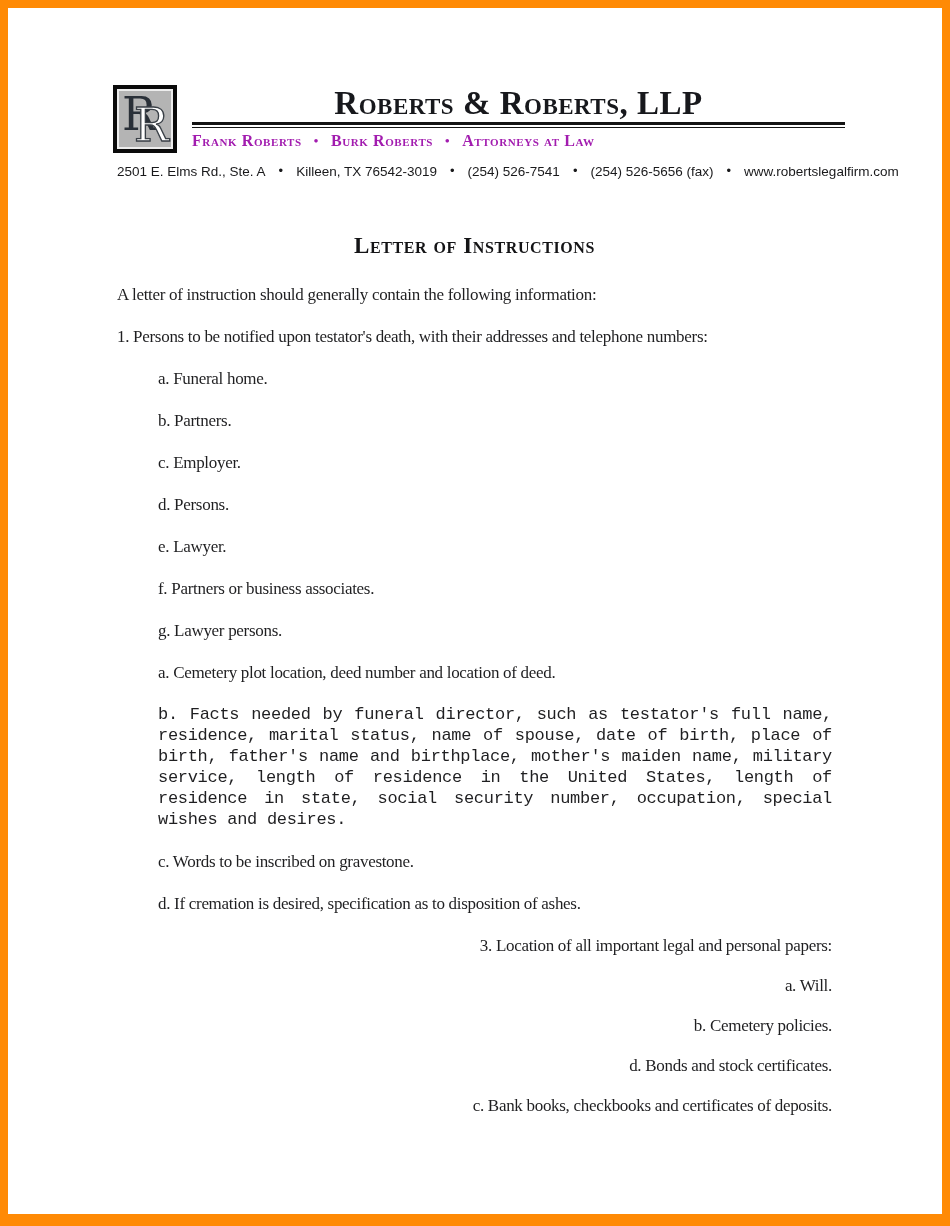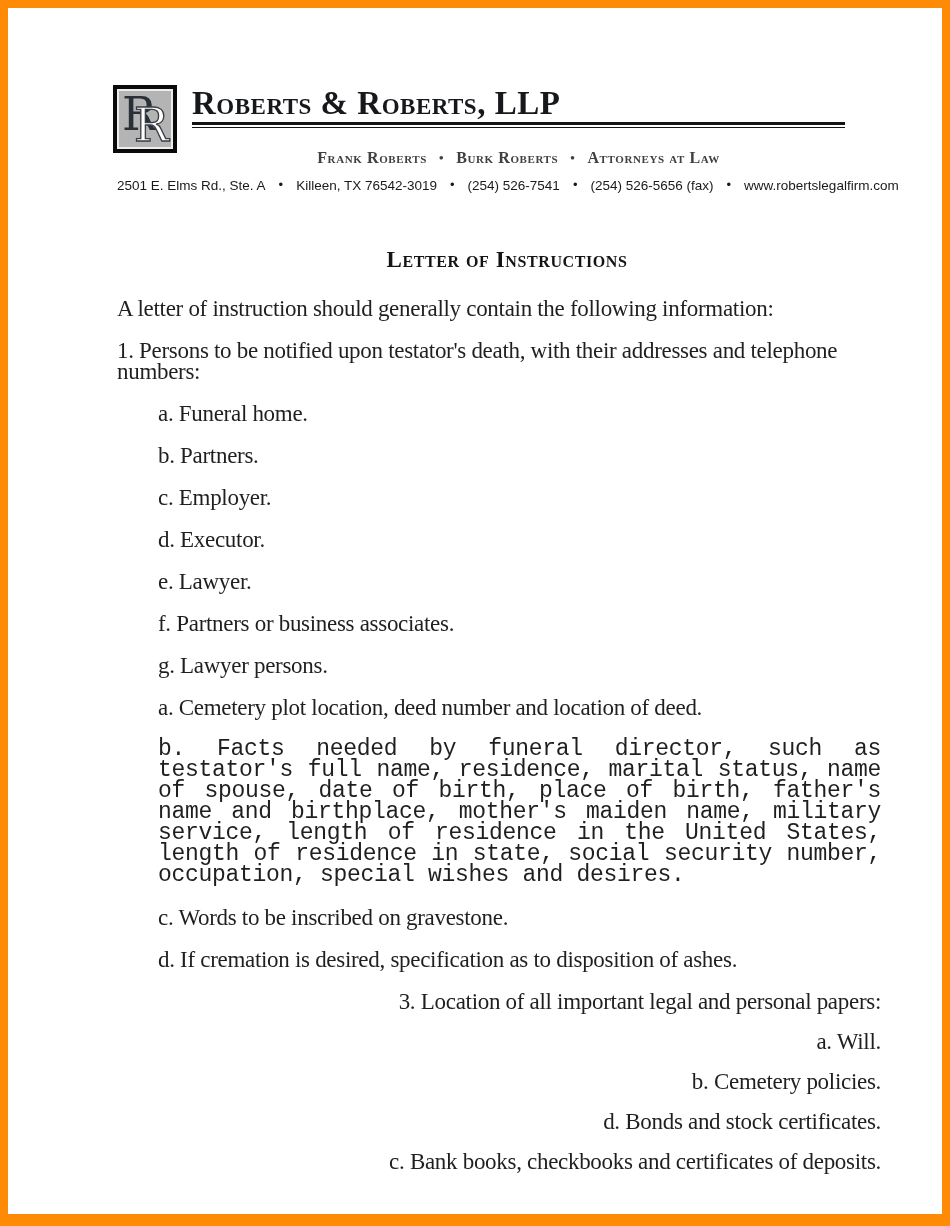--- a/index.html
+++ b/index.html
@@ -52,67 +52,67 @@
 
   .namesblock { flex: 1 1 auto; margin-left: 15px; padding-top: 2px; }
   .firm-name {
     font-variant: small-caps;
     font-weight: 700;
     font-size: 33px;
     line-height: 33px;
     letter-spacing: 0.5px;
     color: #17181c;
     white-space: nowrap;
+    text-align: center;
   }
   .firm-rule {
     margin-top: 2px;
     height: 2px;
     border-top: 3px solid #141414;
     border-bottom: 1px solid #141414;
   }
   .partners {
-    margin-top: 21px;
+    margin-top: 4px;
     font-variant: small-caps;
     font-weight: 600;
     font-size: 16px;
     letter-spacing: 0.6px;
-    color: #404040;
+    color: #a21caf;
     white-space: nowrap;
-    text-align: center;
   }
   .partners .sep, .contact .sep { margin: 0 12px; font-size: 13px; vertical-align: 1px; }
 
   .contact {
     margin-left: 4px;
     margin-top: 10px;
     font-family: "Liberation Sans", sans-serif;
     font-size: 13.5px;
     color: #19191b;
     white-space: nowrap;
     text-align: center;
   }
   .contact .sep { margin: 0 13px; }
 
   
   .doc {
-    padding: 0 45px 0 109px;
+    padding: 0 110px 0 109px;
   }
   .doc-title {
     margin: 54px 0 0 0;
     text-align: center;
     font-variant: small-caps;
     font-weight: 700;
     font-size: 23px;
     line-height: 26px;
     letter-spacing: 0.6px;
     color: #141416;
   }
   .doc p {
-    margin: 0 16px 21px 0;
-    font-size: 23px;
+    margin: 0 0 21px 0;
+    font-size: 17px;
     line-height: 21px;
     letter-spacing: -0.3px;
     color: #1f1f21;
   }
   .intro { margin-top: 25px !important; }
   .sub { margin-left: 41px !important; }
   .justify { text-align: justify; font-family: Liberation Mono, monospace; }
   .tight p { margin-bottom: 19px; text-align: right; }
 </style>
 </head>
@@ -141,21 +141,21 @@
 
   <div class="doc">
     <h1 class="doc-title">Letter of Instructions</h1>
 
     <p class="intro">A letter of instruction should generally contain the following information:</p>
 
     <p>1. Persons to be notified upon testator's death, with their addresses and telephone numbers:</p>
     <p class="sub">a. Funeral home.</p>
     <p class="sub">b. Partners.</p>
     <p class="sub">c. Employer.</p>
-    <p class="sub">d. Executor.</p>
+    <p class="sub">d. Persons.</p>
     <p class="sub">e. Lawyer.</p>
     <p class="sub">f. Partners or business associates.</p>
     <p class="sub">g. Lawyer persons.</p>
 
     <p class="sub">a. Cemetery plot location, deed number and location of deed.</p>
     <p class="sub justify">b. Facts needed by funeral director, such as testator's full name, residence, marital status, name of spouse, date of birth, place of birth, father's name and birthplace, mother's maiden name, military service, length of residence in the United States, length of residence in state, social security number, occupation, special wishes and desires.</p>
     <p class="sub">c. Words to be inscribed on gravestone.</p>
     <p class="sub">d. If cremation is desired, specification as to disposition of ashes.</p>
 
     <div class="tight">

